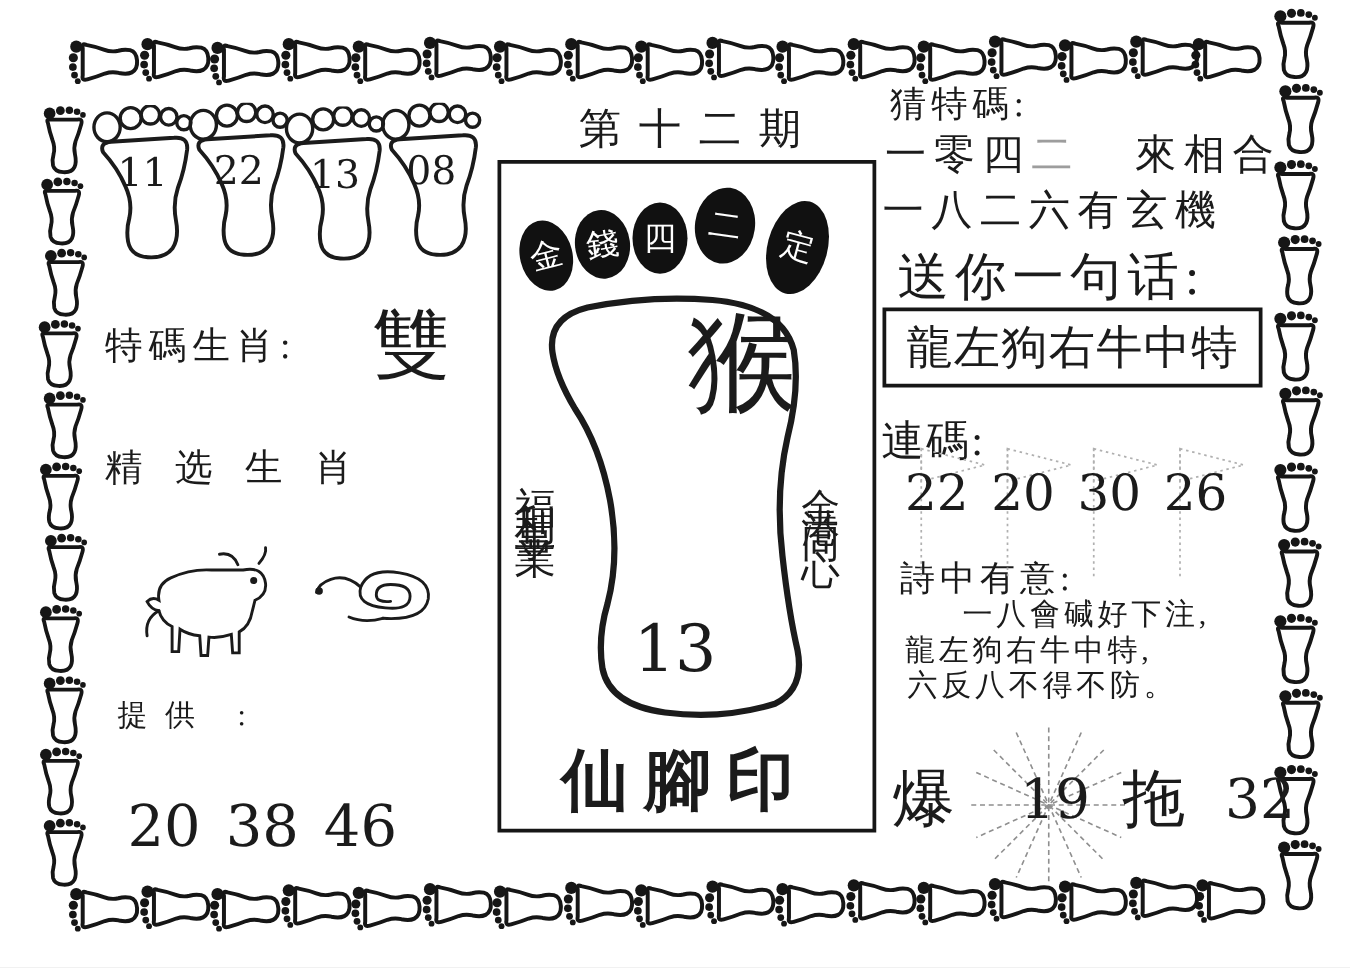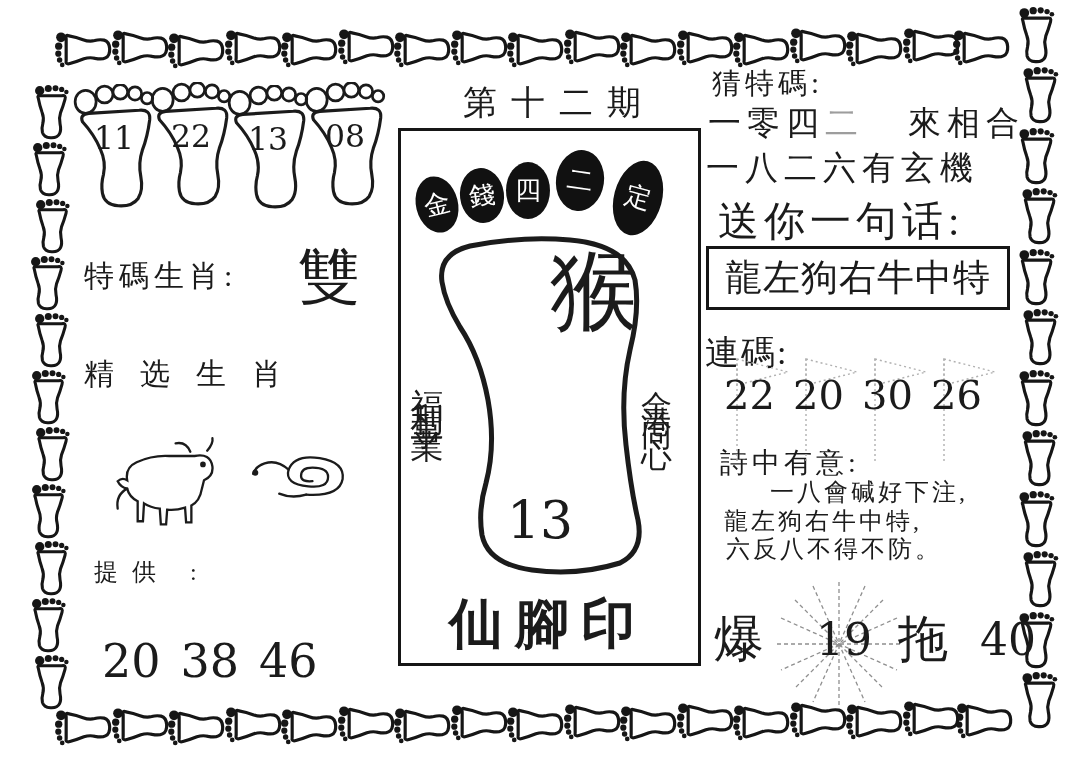--- a/index.html
+++ b/index.html
@@ -290,15 +290,15 @@
       <line x1="40" y1="8" x2="92" y2="124"></line>
         <line x1="92" y1="8" x2="40" y2="124"></line>
       <line x1="8" y1="40" x2="124" y2="92"></line>
         <line x1="124" y1="40" x2="8" y2="92"></line>
     </g>
   </svg>
 
   <div class="abs burst-char" style="left:714px;top:614px">爆</div>
   <div class="abs burst-num" style="left:816px;top:618px">19</div>
   <div class="abs burst-char" style="left:898px;top:614px">拖</div>
-  <div class="abs burst-num" style="left:980px;top:618px">40</div>
+  <div class="abs burst-num" style="left:980px;top:618px">32</div>
 
 </div>
 
 </body></html>

